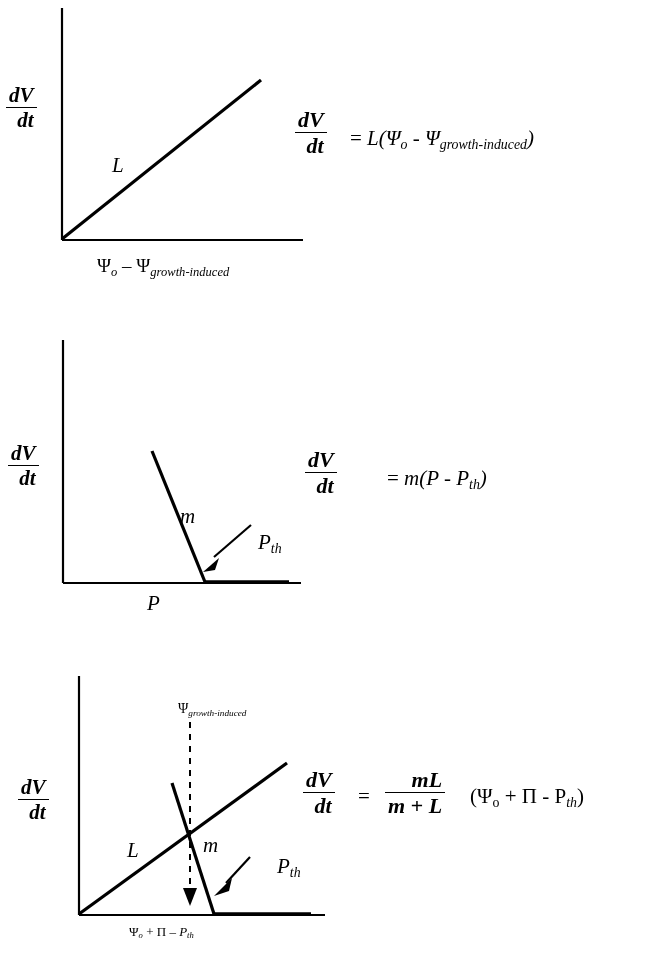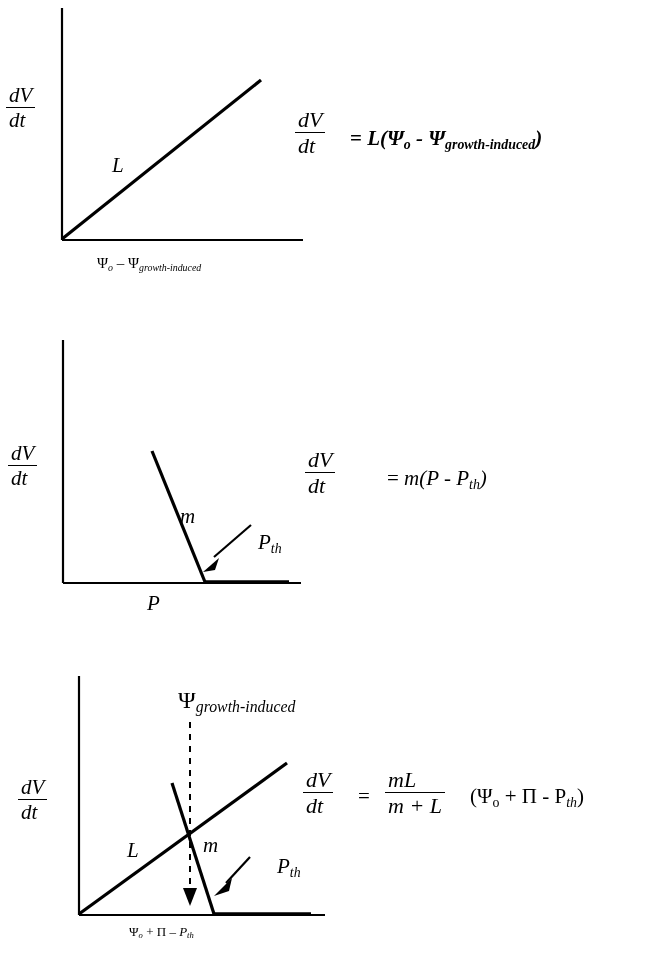--- a/index.html
+++ b/index.html
@@ -27,23 +27,24 @@
   }
   .lbl {
     position: absolute;
     white-space: nowrap;
     line-height: 1;
   }
   .italic { font-style: italic; }
   .frac {
     position: absolute;
     display: inline-block;
-    text-align: left;
+    text-align: right;
     line-height: 1.05;
     white-space: nowrap;
+    font-weight: bold;
   }
   .frac .num {
     display: block;
     padding: 0 3px;
   }
   .frac .bar {
     display: block;
     border-top: 1.6px solid #000;
     margin: 1px 0 1px 0;
   }
@@ -77,30 +78,30 @@
   </svg>
 
   <div class="frac" style="left:6px; top:84px; font-size:21px;">
     <span class="num italic">dV</span>
     <span class="bar"></span>
     <span class="den italic">dt</span>
   </div>
 
   <div class="lbl italic" style="left:112px; top:155px; font-size:21px;">L</div>
 
-  <div class="lbl" style="left:97px; top:256px; font-size:15px;">
+  <div class="lbl" style="left:97px; top:256px; font-size:19px;">
     <span class="sym">Ψ</span><sub class="italic">o</sub><span> – </span><span class="sym">Ψ</span><sub class="italic">growth-induced</sub>
   </div>
 
   <div class="frac" style="left:295px; top:108px; font-size:22px;">
     <span class="num italic">dV</span>
     <span class="bar"></span>
     <span class="den italic">dt</span>
   </div>
-  <div class="lbl" style="left:350px; top:128px; font-size:21px;font-weight:bold;">
+  <div class="lbl" style="left:350px; top:128px; font-size:21px;">
     <span>=</span>
     <span class="italic">L(Ψ</span><sub class="italic">o</sub><span class="italic"> -  Ψ</span><sub class="italic">growth-induced</sub><span class="italic">)</span>
   </div>
 </div>
 
 <div class="panel" id="panel-2">
   <svg class="svg-layer" width="646" height="320" viewBox="0 0 646 320">
 
     <line x1="63" y1="22" x2="63" y2="265" stroke="#000" stroke-width="2.2"></line>
 
@@ -158,21 +159,21 @@
     <line x1="250" y1="207" x2="226" y2="233" stroke="#000" stroke-width="2.2"></line>
     <polygon points="214,246 232,228 229,241" fill="#000"></polygon>
   </svg>
 
   <div class="frac" style="left:18px; top:126px; font-size:21px;">
     <span class="num italic">dV</span>
     <span class="bar"></span>
     <span class="den italic">dt</span>
   </div>
 
-  <div class="lbl" style="left:178px; top:38px; font-size:24px;">
+  <div class="lbl" style="left:178px; top:52px; font-size:14px;">
     <span class="sym">Ψ</span><sub class="italic">growth-induced</sub>
   </div>
 
   <div class="lbl italic" style="left:127px; top:190px; font-size:21px;">L</div>
 
   <div class="lbl italic" style="left:203px; top:185px; font-size:21px;">m</div>
 
   <div class="lbl" style="left:277px; top:206px; font-size:21px;">
     <span class="italic">P</span><sub class="italic">th</sub>
   </div>

